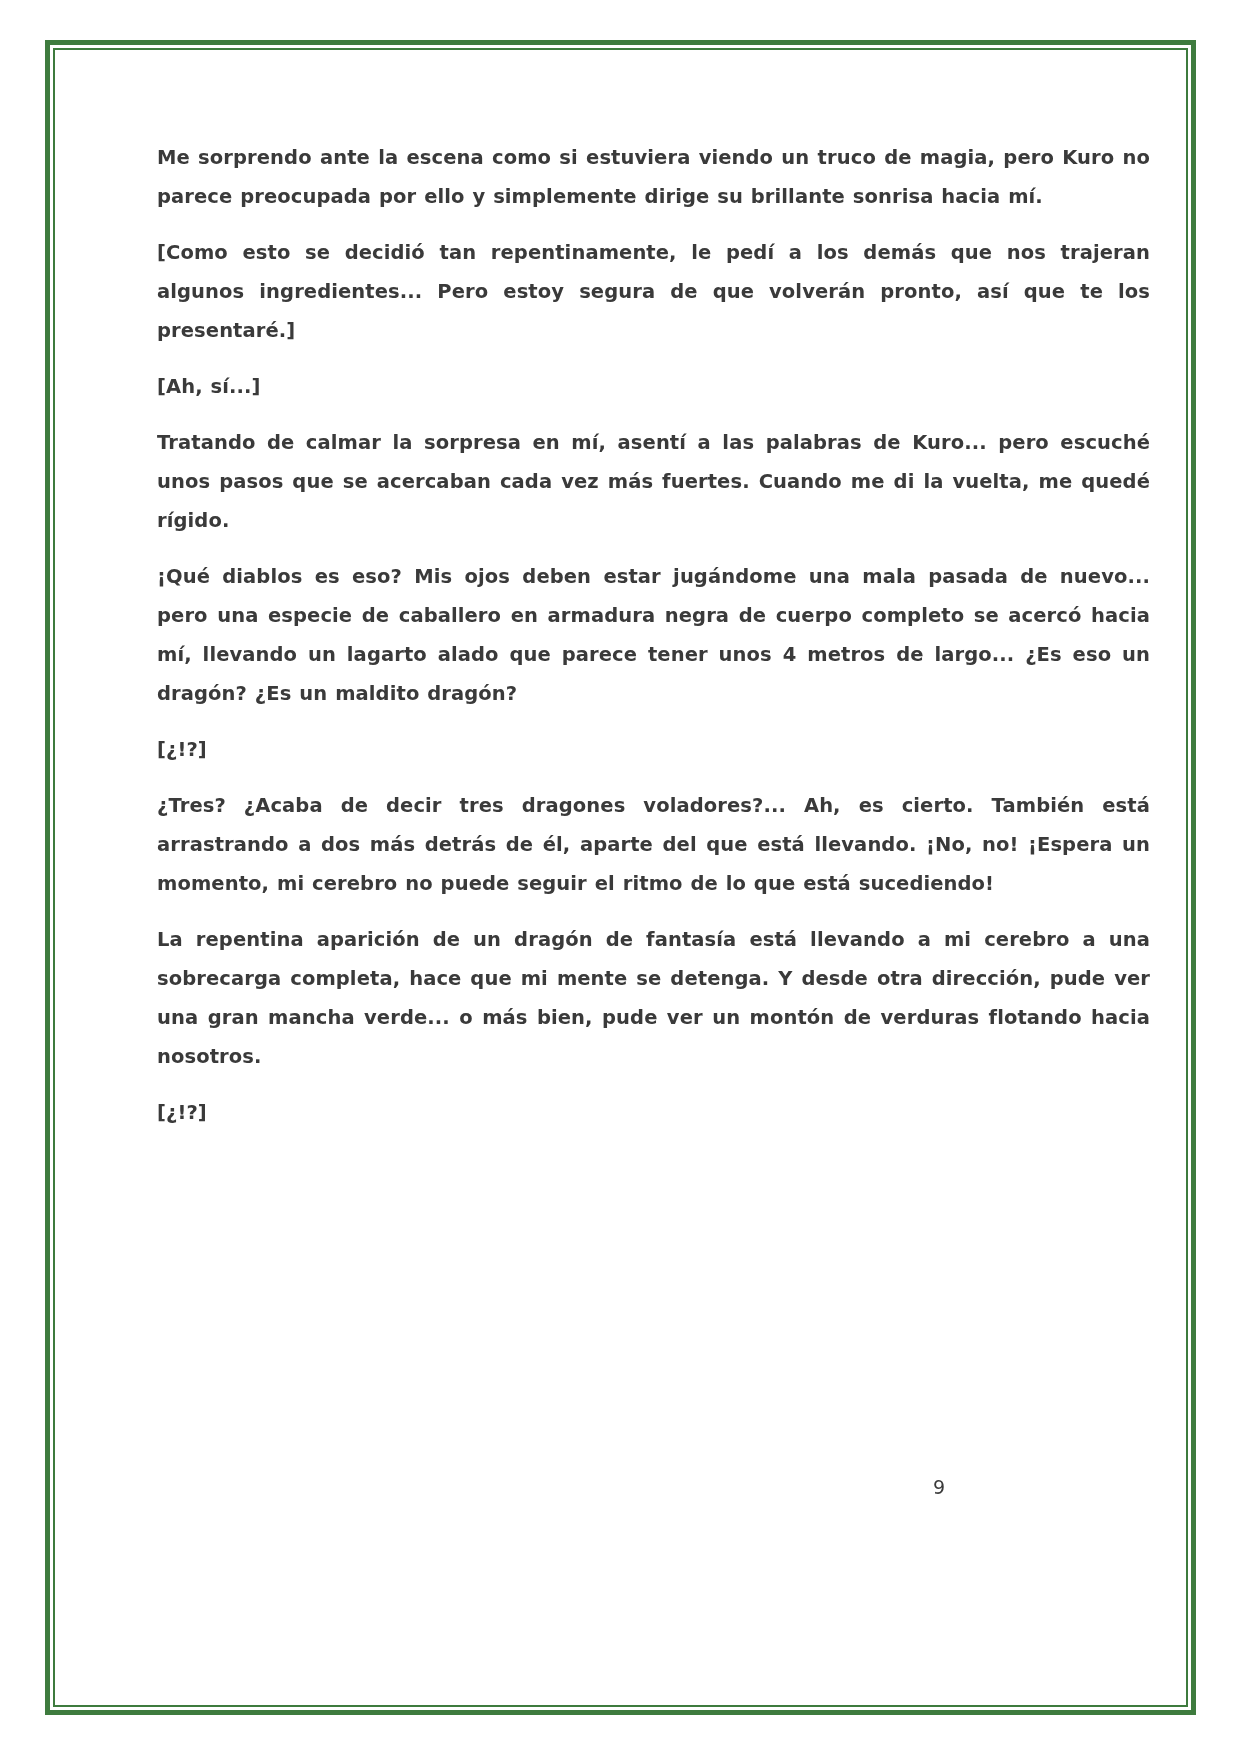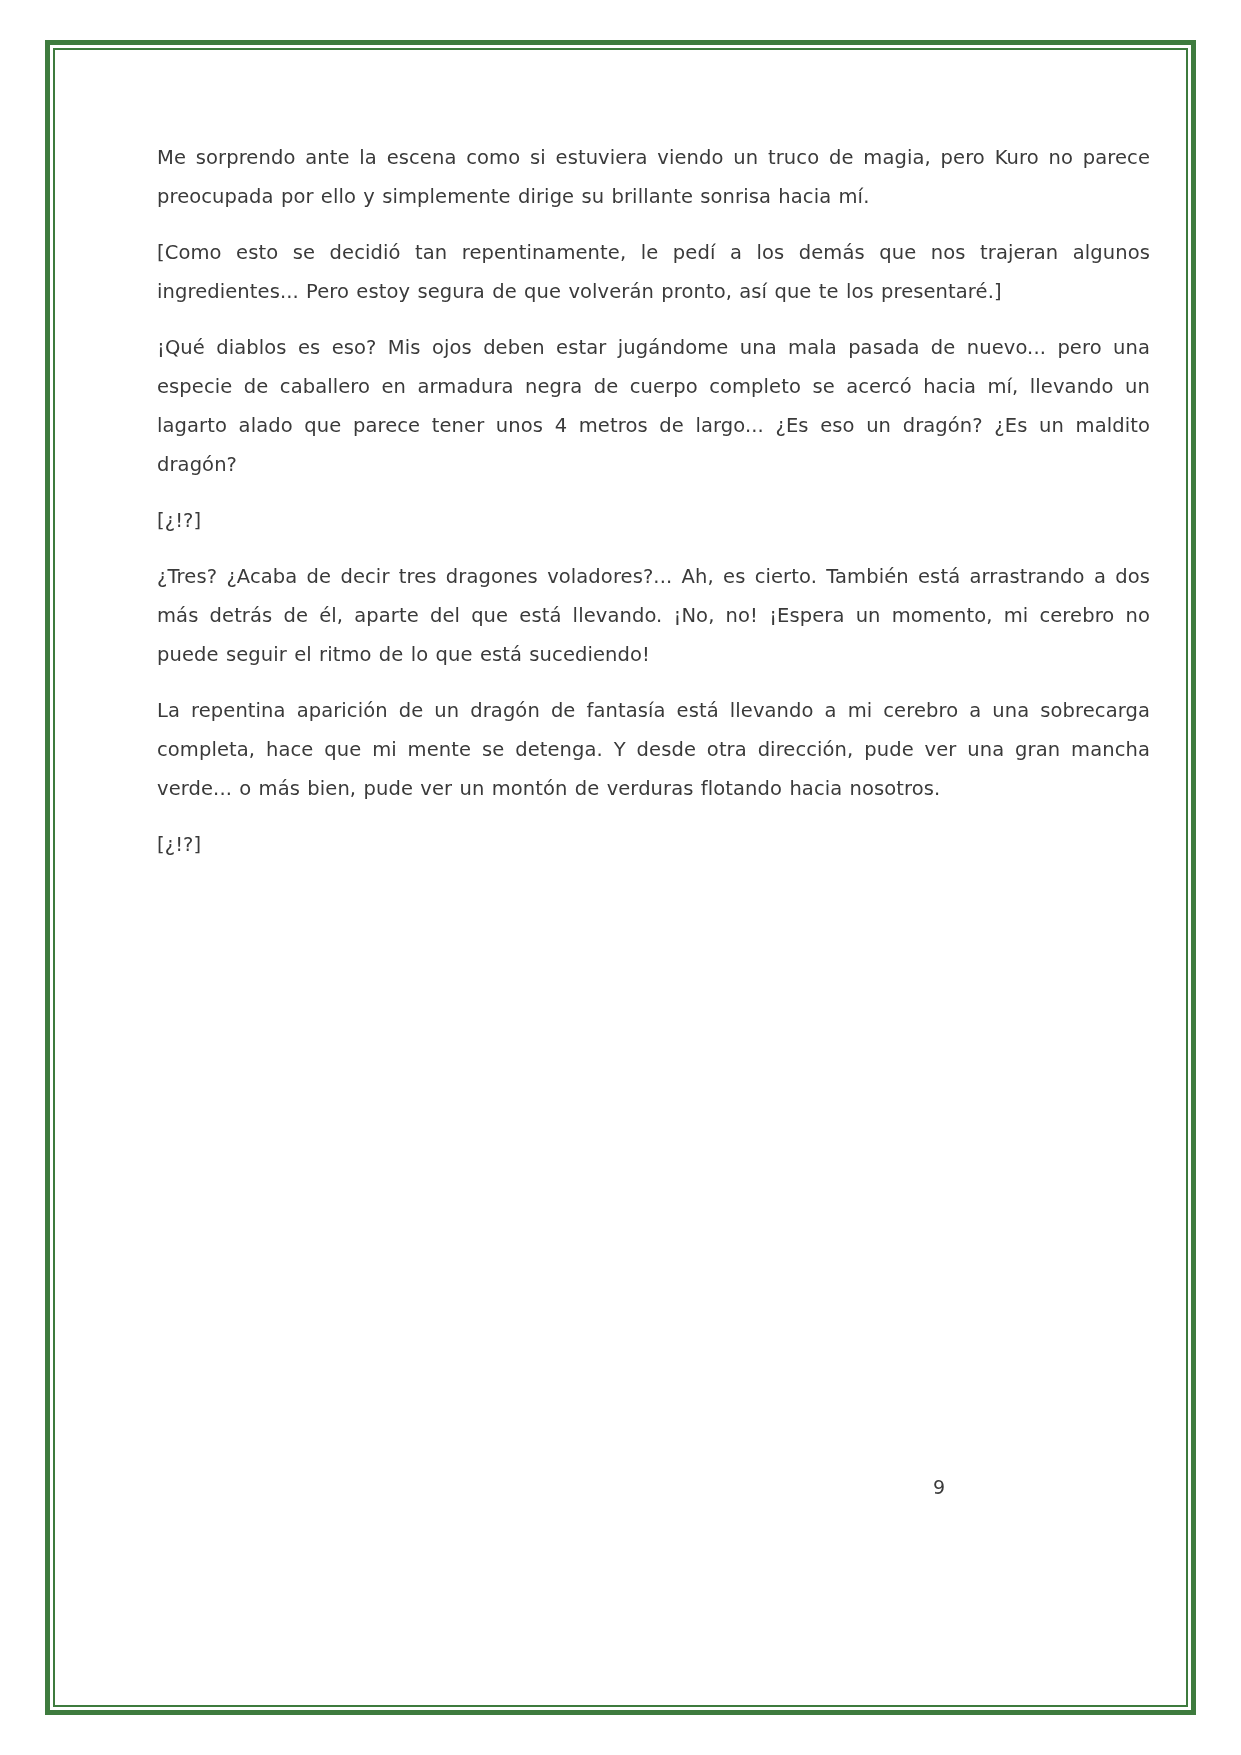--- a/index.html
+++ b/index.html
@@ -36,20 +36,21 @@
     border: 2px solid #3e7b3e;
   }
   .content {
     position: absolute;
     top: 0;
     left: 0;
     right: 0;
     bottom: 0;
     box-sizing: border-box;
     padding: 138px 91px 0 157px;
+    font-weight: bold;
   }
   .para {
     margin: 0 0 17px 0;
     font-size: 19.5px;
     line-height: 2.0;
     text-align: justify;
     letter-spacing: 0.1px;
     word-spacing: 1px;
   }
   .page-number {
@@ -65,20 +66,22 @@
 
 <div class="page">
 
   <div class="frame-outer">
     <div class="frame-inner"></div>
   </div>
 
   <div class="content">
     <p class="para">Me sorprendo ante la escena como si estuviera viendo un truco de magia, pero Kuro no parece preocupada por ello y simplemente dirige su brillante sonrisa hacia mí.</p>
     <p class="para">[Como esto se decidió tan repentinamente, le pedí a los demás que nos trajeran algunos ingredientes... Pero estoy segura de que volverán pronto, así que te los presentaré.]</p>
+    <p class="para">[Ah, sí...]</p>
+    <p class="para">Tratando de calmar la sorpresa en mí, asentí a las palabras de Kuro... pero escuché unos pasos que se acercaban cada vez más fuertes. Cuando me di la vuelta, me quedé rígido.</p>
     <p class="para">¡Qué diablos es eso? Mis ojos deben estar jugándome una mala pasada de nuevo... pero una especie de caballero en armadura negra de cuerpo completo se acercó hacia mí, llevando un lagarto alado que parece tener unos 4 metros de largo... ¿Es eso un dragón? ¿Es un maldito dragón?</p>
     <p class="para">[¿!?]</p>
     <p class="para">¿Tres? ¿Acaba de decir tres dragones voladores?... Ah, es cierto. También está arrastrando a dos más detrás de él, aparte del que está llevando. ¡No, no! ¡Espera un momento, mi cerebro no puede seguir el ritmo de lo que está sucediendo!</p>
     <p class="para">La repentina aparición de un dragón de fantasía está llevando a mi cerebro a una sobrecarga completa, hace que mi mente se detenga. Y desde otra dirección, pude ver una gran mancha verde... o más bien, pude ver un montón de verduras flotando hacia nosotros.</p>
     <p class="para">[¿!?]</p>
   </div>
 
   <div class="page-number">9</div>
 
 </div>

